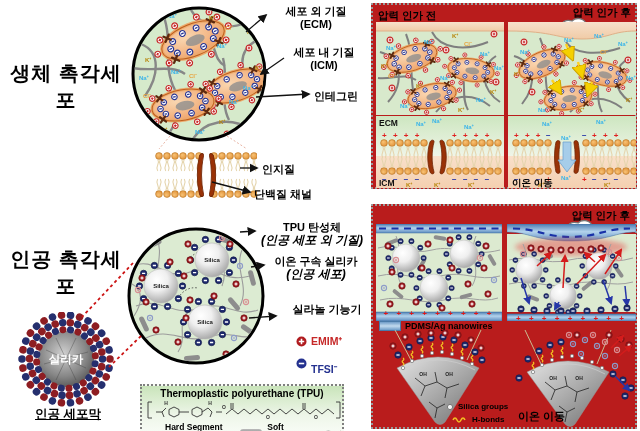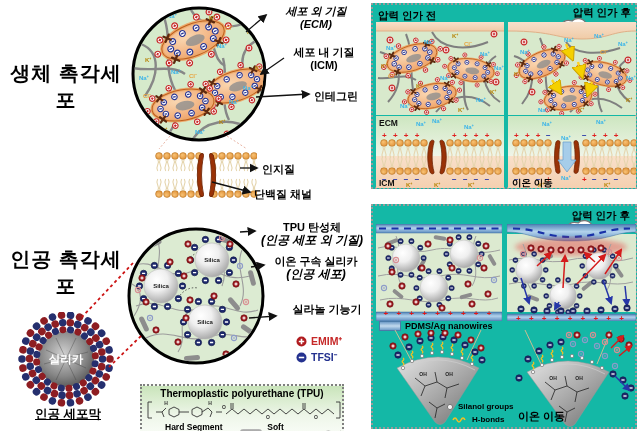--- a/index.html
+++ b/index.html
@@ -5,24 +5,24 @@
   html,body{margin:0;padding:0;background:#fff;font-family:"Liberation Sans",sans-serif;}
   .fig{position:relative;width:640px;height:431px;background:#fff;overflow:hidden;}
   .abs{position:absolute;}
   .kt{font-weight:bold;color:#000;}
   .t20{font-size:20px;letter-spacing:1px;text-align:center;}
   .t12{font-size:12.5px;text-align:center;}
   .blk{font-weight:bold;font-size:11px;line-height:12.5px;text-align:center;color:#000;}
   .blk .sub{font-size:12px;font-style:italic;}
   .lab1{font-weight:bold;font-size:11px;color:#000;white-space:nowrap;}
   .plab{font-weight:bold;font-size:10.5px;color:#000;white-space:nowrap;}
-  .panel{position:absolute;border:2px dotted #9a9a9a;background:#14b8a6;box-sizing:border-box;}
+  .panel{position:absolute;border:2px dotted #9a9a9a;background:#b91c1c;box-sizing:border-box;}
   .legrow{display:flex;align-items:center;gap:4px;font-weight:bold;white-space:nowrap;}
   .emimtxt{color:#c62828;font-size:10.5px;}
-  .tfsitxt{color:#24318f;font-size:10.5px;}
+  .tfsitxt{color:#24318f;font-size:10.5px;margin-top:12px;}
   .pdmstxt{color:#000;font-size:9px;}
   .smleg{color:#000;font-size:8px;}
   .tpubox{border:2px dotted #7f7f7f;background:linear-gradient(180deg,#c9e4ba,#eef6e9 65%,#f7fbf4);box-sizing:border-box;}
   .tputitle{font-weight:bold;font-size:10px;text-align:center;margin-top:2px;color:#000;}
   .seg{display:flex;align-items:center;gap:5px;font-weight:bold;font-size:8.5px;color:#000;}
   .capsule{display:inline-block;width:24px;height:6px;border-radius:3px;background:linear-gradient(180deg,#bcbcbc,#7d7d7d);}
   svg{display:block;}
   svg text{font-family:"Liberation Sans",sans-serif;}
   .tNa{fill:#3db5e8;font-size:6px;font-weight:bold;}
   .tK{fill:#b8860b;font-size:6px;font-weight:bold;}
@@ -390,21 +390,21 @@
     <g stroke="#e8b4a4" stroke-width="1" stroke-dasharray="2 2" fill="none">
       <path d="M170 136L159 149"></path>
         <path d="M227 136L247 149"></path>
     </g>
     <g stroke="#cc1414" stroke-width="1.8" stroke-dasharray="3 3" fill="none">
       <path d="M133 263L82 317"></path>
         <path d="M141 336L109 367"></path>
     </g>
   </svg>
 
-  <div class="abs blk" style="left:264px;top:5px;width:104px;font-style:italic;">
+  <div class="abs blk" style="left:264px;top:5px;width:104px;">
     <div>세포 외 기질</div>
       <div>(ECM)</div>
   </div>
   <div class="abs blk" style="left:276px;top:46px;width:96px;">
     <div>세포 내 기질</div>
       <div>(ICM)</div>
   </div>
   <div class="abs lab1" style="left:314px;top:89px;">인테그린</div>
   <div class="abs lab1" style="left:262px;top:162px;">인지질</div>
   <div class="abs lab1" style="left:254px;top:187px;">단백질 채널</div>
@@ -894,21 +894,21 @@
         <path d="M100 18L112 6" stroke="#d41c1c" stroke-width="1.4" fill="none" marker-end="url(#mR)"></path>
         <path d="M108 26L120 16" stroke="#d41c1c" stroke-width="1.4" fill="none" marker-end="url(#mR)"></path>
         <path d="M104 46L118 60" stroke="#2636a8" stroke-width="1.4" fill="none" marker-end="url(#mBl)"></path>
       </g>
     </svg>
 
     <div class="abs legrow" style="left:73px;top:196px;">
       <svg width="8" height="8" viewBox="0 0 8 8">
           <circle cx="4" cy="4" r="2.6" fill="#f5f5f5" stroke="#777" stroke-width="1"></circle>
         </svg>
-      <span class="smleg">Silanol groups</span>
+      <span class="smleg">Silica groups</span>
     </div>
     <div class="abs legrow" style="left:79px;top:209px;">
       <svg width="16" height="7" viewBox="0 0 16 7">
           <path d="M1 4q2 -4 4 0t4 0t4 0" stroke="#f2c023" stroke-width="1.6" fill="none"></path>
         </svg>
       <span class="smleg">H-bonds</span>
     </div>
     <div class="abs kt" style="left:145px;top:203px;font-size:11px;">이온 이동</div>
   </div>
 

